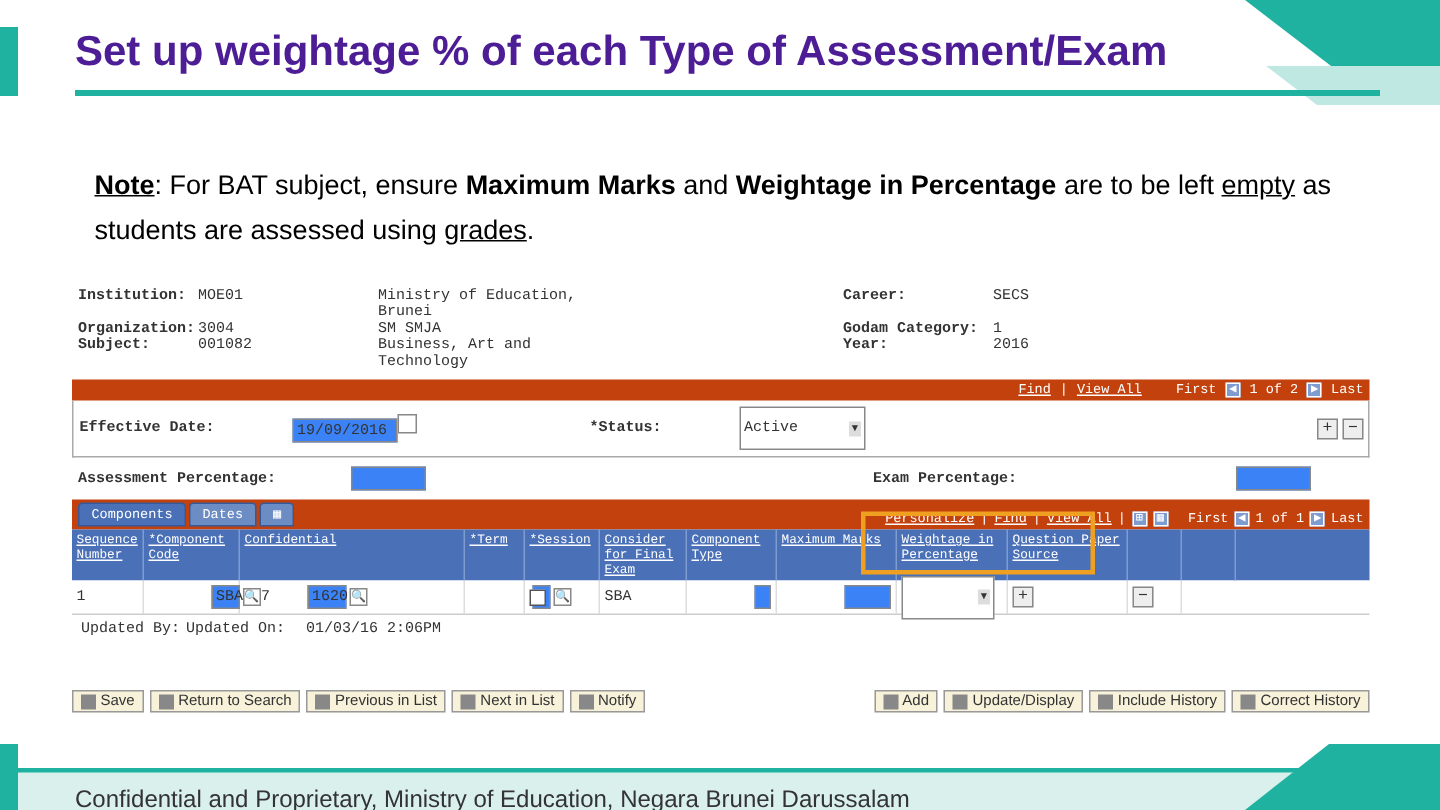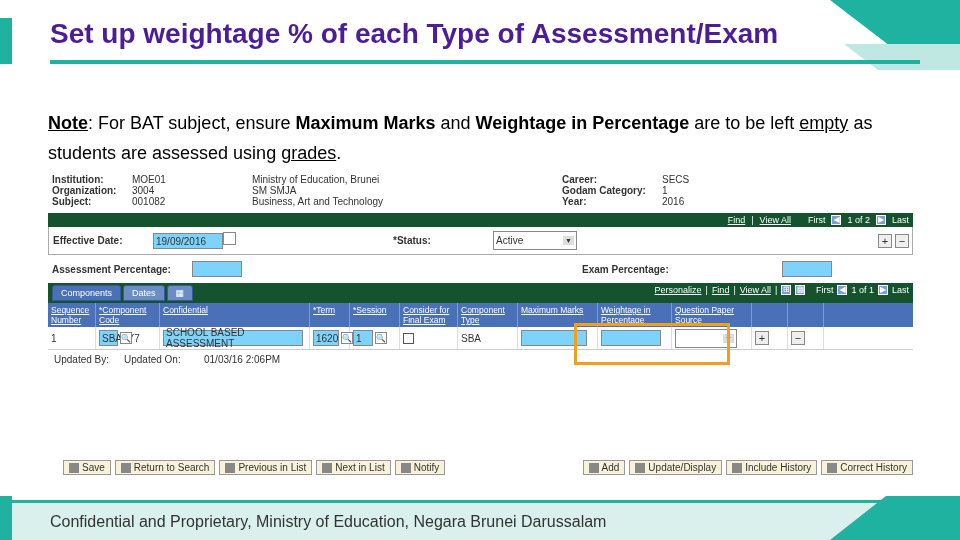--- a/index.html
+++ b/index.html
@@ -3,49 +3,49 @@
 <meta charset="utf-8">
 <style>
   * { box-sizing: border-box; }
   body { margin:0; font-family: Arial, sans-serif; background:#fff; width:960px; height:540px; overflow:hidden; position:relative; }
   .teal-stripe { position:absolute; left:0; width:12px; background:#20b2a0; }
   .title-bar { position:absolute; left:50px; top:18px; right:40px; height:46px; border-bottom:4px solid #20b2a0; display:flex; align-items:flex-start; }
   .title-bar h1 { margin:0; font-size:28px; font-weight:600; color:#4c1d95; }
   .corner { position:absolute; right:0; top:0; width:130px; height:80px; }
   .corner::before { content:""; position:absolute; right:0; top:0; border-top:46px solid #20b2a0; border-left:60px solid transparent; width:70px; }
   .corner::after { content:""; position:absolute; right:0; top:44px; border-top:26px solid #bfe8e2; border-left:34px solid transparent; width:82px; }
-  .note { position:absolute; left:48px; top:108px; right:40px; font-size:18px; line-height:30px; color:#000; }
+  .note { position:absolute; left:63px; top:108px; right:40px; font-size:18px; line-height:30px; color:#000; }
   .note .u { text-decoration:underline; }
   .note b { font-weight:700; }
-  .app { position:absolute; left:48px; top:168px; width:865px; height:270px; font-size:10px; color:#333; background:#fff; }
+  .app { position:absolute; left:48px; top:186px; width:865px; height:270px; font-size:10px; color:#333; background:#fff;font-family:Liberation Mono, monospace; }
   .hdr-grid { display:grid; grid-template-columns:80px 120px 160px 150px 100px 100px 150px; padding:6px 4px; }
   .hdr-grid .lbl { font-weight:700; }
-  .blue-bar { background:#14532d; color:#fff; font-size:9px; padding:2px 4px; display:flex; justify-content:flex-end; align-items:flex-start; gap:6px; }
+  .blue-bar { background:#c2410c; color:#fff; font-size:9px; padding:2px 4px; display:flex; justify-content:flex-end; align-items:flex-end; gap:6px; }
   .blue-bar.components { justify-content:space-between;gap:16px; }
   .row1 { display:grid; grid-template-columns:100px 130px 110px 100px 130px 150px 140px; padding:4px; align-items:center; border:1px solid #aaa; border-top:none; }
   .row2 { display:grid; grid-template-columns:140px 280px 110px 200px 130px; padding:6px 4px; align-items:center; }
   .row1 .lbl, .row2 .lbl { font-weight:700; }
-  .inp { border:1px solid #888; background:#7dd3fc; height:16px; font-size:10px; padding:0 2px; display:inline-flex; align-items:center; }
-  .sel { border:1px solid #888; background:#fff; height:19px; font-size:10px; display:inline-flex; align-items:center; padding:0 2px; position:relative; width:84px; }
+  .inp { border:1px solid #888; background:#3b82f6; height:16px; font-size:10px; padding:0 2px; display:inline-flex; align-items:center;margin-left:42px; }
+  .sel { border:1px solid #888; background:#fff; height:29px; font-size:10px; display:inline-flex; align-items:center; padding:0 2px; position:relative; width:84px; }
   .sel::after { content:"▼"; position:absolute; right:2px; font-size:7px; background:#ddd; padding:1px 2px; }
   .tab { background:#4a70b8; color:#fff; font-size:9px; padding:2px 8px; border-radius:3px 3px 0 0; border:1px solid #365a99; }
   .tab.alt { background:#6c8cc4; }
   .colhdr { background:#4a70b8; color:#fff; display:grid; grid-template-columns:48px 64px 150px 40px 50px 58px 60px 80px 74px 80px 36px 36px; font-size:8.5px; }
   .colhdr div { border-right:1px solid #7f9cd0; padding:2px 3px; text-decoration:underline; }
   .datarow { display:grid; grid-template-columns:48px 64px 150px 40px 50px 58px 60px 80px 74px 80px 36px 36px; align-items:center; font-size:10px; background:#fff; }
   .datarow > div { border-right:1px solid #ddd; padding:2px 3px; display:flex; align-items:center; gap:2px; height:22px; }
   .mag { width:12px; height:12px; border:1px solid #888; background:#fdfdfd; display:inline-flex; align-items:center; justify-content:center; font-size:8px; }
   .chk { width:11px; height:11px; border:1px solid #555; background:#fff; display:inline-block; }
   .highlight { position:absolute; border:3px solid #f0a020; pointer-events:none; }
   .upd { padding:4px 6px; border-top:1px solid #ccc; font-size:10px; display:flex; }
   .toolbar { position:absolute; left:48px; top:460px; width:865px; display:flex; justify-content:space-between; font-size:10px; }
-  .toolbar .grp { display:flex; gap:4px;margin-left:15px; }
+  .toolbar .grp { display:flex; gap:4px; }
   .btn { border:1px solid #999; background:#f7f2d9; padding:1px 5px; display:inline-flex; align-items:center; gap:3px; font-size:10px; color:#333; }
   .ic { width:10px; height:10px; background:#888; display:inline-block; }
-  .footer-band { position:absolute; left:0; right:0; bottom:0; height:40px; background:#d9f0ec; border-top:3px solid #20b2a0; }
+  .footer-band { position:absolute; left:0; right:0; bottom:0; height:28px; background:#d9f0ec; border-top:3px solid #20b2a0; }
   .footer-band .txt { position:absolute; left:50px; top:10px; font-size:16px; color:#333; }
   .footer-band::after { content:""; position:absolute; right:0; bottom:0; border-bottom:44px solid #20b2a0; border-left:56px solid transparent; width:74px; }
   .sq { width:10px; height:10px; background:#7f9cd0; display:inline-block; border:1px solid #fff; font-size:8px; text-align:center; line-height:8px; color:#fff; }
   .plus, .minus { width:14px; height:14px; border:1px solid #888; background:#eee; display:inline-flex; align-items:center; justify-content:center; font-size:11px; }
   .cal { width:13px; height:13px; border:1px solid #888; background:#fff; display:inline-block; position:relative; }
 </style>
 </head>
 <body>
 
 <div class="teal-stripe" style="top:18px;height:46px;"></div>
@@ -152,23 +152,20 @@
 
   <div class="datarow">
     <div>
         <span>1</span>
       </div>
     <div>
         <span class="inp" style="width:19px">SBA1Y7</span>
         <span class="mag">🔍</span>
       </div>
     <div>
-        <span class="inp" style="width:140px">SCHOOL BASED ASSESSMENT</span>
-      </div>
-    <div>
         <span class="inp" style="width:26px">1620</span>
         <span class="mag">🔍</span>
       </div>
     <div>
         <span class="inp" style="width:20px">1</span>
         <span class="mag">🔍</span>
       </div>
     <div>
         <span class="chk"></span>
       </div>

